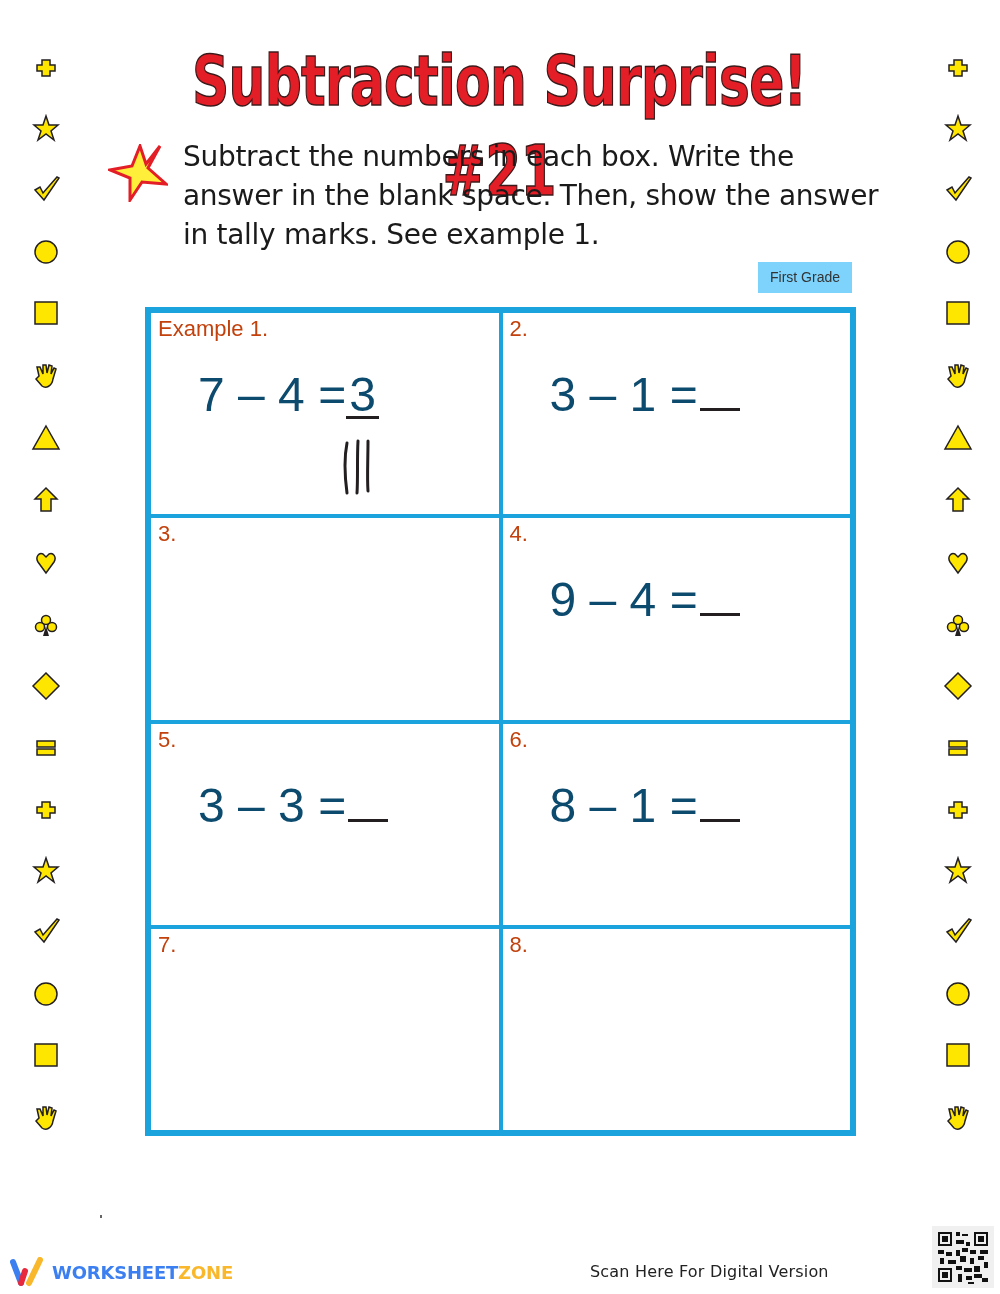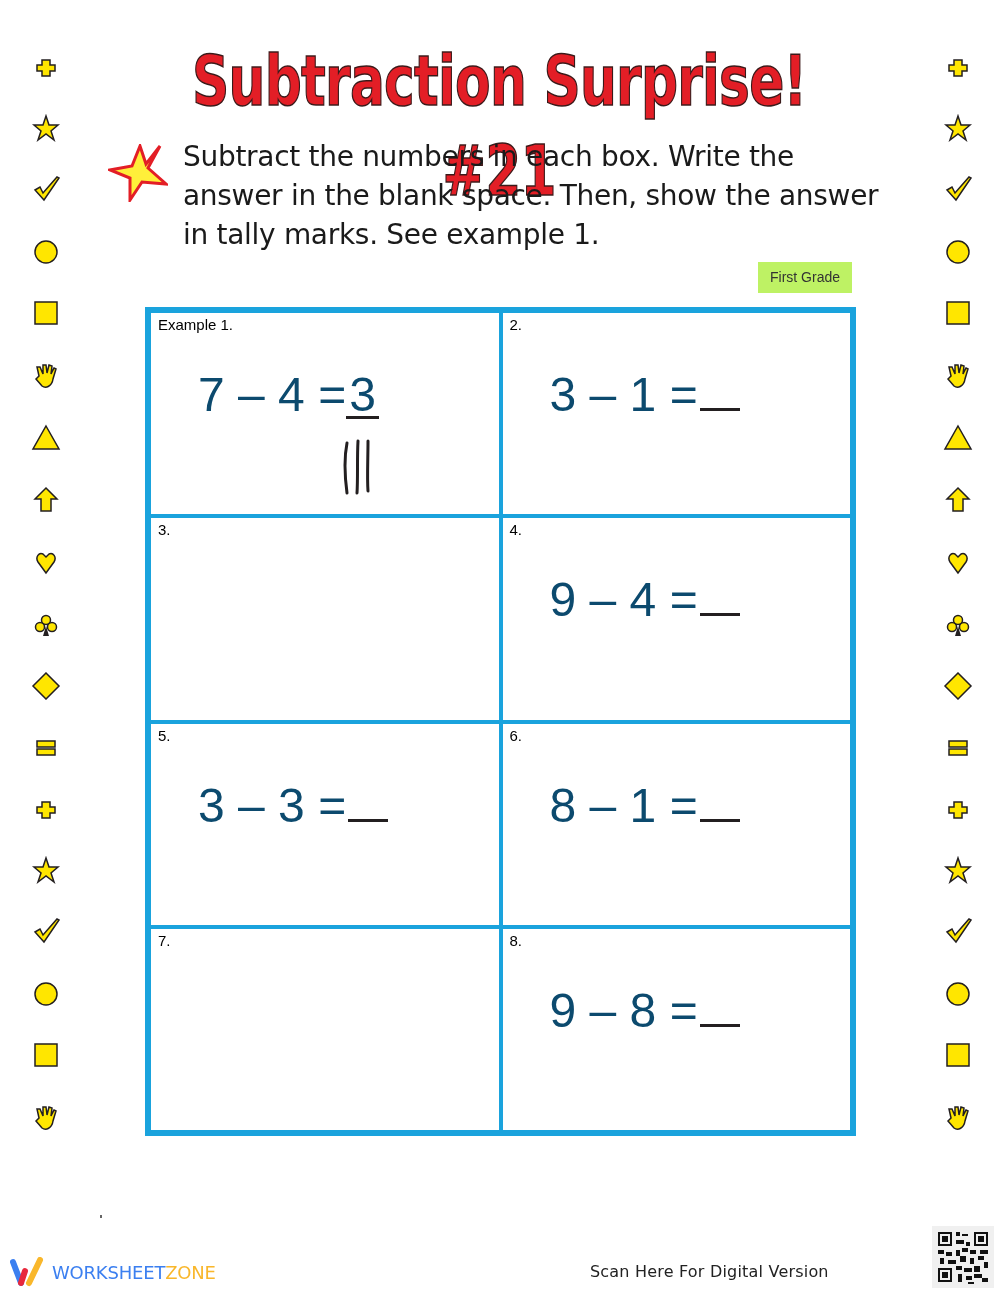--- a/index.html
+++ b/index.html
@@ -16,42 +16,42 @@
       line-height: 90px;
     }
     .star-big { position: absolute; left: 108px; top: 144px; width: 60px; height: 58px; }
     .instructions {
       position: absolute; left: 183px; top: 137px; width: 700px;
       font-family: "DejaVu Sans", sans-serif; font-size: 28px; line-height: 39px; color: #1a1a1a;
       letter-spacing: -0.3px;
     }
     .grade-badge {
       position: absolute; left: 758px; top: 262px; width: 94px; height: 31px;
-      background: #bef264; color: #333; font-size: 14px; text-align: center; line-height: 31px;
+      background: #7dd3fc; color: #333; font-size: 14px; text-align: center; line-height: 31px;
     }
     .grid {
       position: absolute; left: 145px; top: 307px; width: 703px; height: 821px;
       border: 4px solid #1aa3dd; display: grid;
       grid-template-columns: 1fr 1fr; grid-template-rows: repeat(4, 1fr);
     }
     .cell { position: relative; border: 2px solid #1aa3dd; }
-    .cell-num { position: absolute; left: 7px; top: 3px; font-size: 15px; color: #000000; text-align: right; }
+    .cell-num { position: absolute; left: 7px; top: 3px; font-size: 22px; color: #c2410c; text-align: right; }
     .equation {
       position: absolute; left: 47px; top: 54px; font-size: 48px; color: #0c4a6e;
       white-space: nowrap; letter-spacing: 0px;
     }
     .answer-blank { display: inline-block; width: 40px; border-bottom: 3px solid #231f20; height: 4px; margin-left: 2px; }
     .answer-filled { display: inline-block; border-bottom: 3px solid #231f20; padding: 0 3px; line-height: 42px; }
     .tally { position: absolute; left: 190px; top: 120px; width: 40px; height: 64px; }
     .side-col { position: absolute; top: 0; width: 40px; }
     .side-col.left { left: 26px; }
     .side-col.right { left: 938px; }
     .side-icon { position: absolute; left: 0; width: 40px; height: 28px; display: flex; align-items: center; justify-content: center; }
     .logo { position: absolute; left: 10px; top: 1257px; display: flex; align-items: center; }
-    .logo-text { font-family: "DejaVu Sans", sans-serif; font-weight: normal; font-size: 18px; margin-left: 6px; letter-spacing: -0.2px; }
+    .logo-text { font-family: "DejaVu Sans", sans-serif; font-weight: bold; font-size: 18px; margin-left: 6px; letter-spacing: -0.2px; }
     .logo-text .w1 { color: #3b7ff0; }
     .logo-text .w2 { color: #f9b72b; }
     .scan-text {
       position: absolute; left: 590px; top: 1262px; font-family: "DejaVu Sans", sans-serif;
       font-size: 16px; color: #222; letter-spacing: 0.2px;
     }
     .qr { position: absolute; left: 932px; top: 1226px; width: 62px; height: 62px; background: #f0f0f0; }
     .dot { position: absolute; left: 100px; top: 1215px; width: 2px; height: 3px; background: #666; }
   </style>
 </head>
@@ -119,26 +119,20 @@
       <span>–</span>
       <span>1</span>
       <span>=</span><span class="answer-blank"></span>
     </div>
   </div>
   <div class="cell">
     <span class="cell-num">7.</span>
   </div>
   <div class="cell">
     <span class="cell-num">8.</span>
-    <div class="equation">
-      <span>9</span>
-      <span>–</span>
-      <span>8</span>
-      <span>=</span><span class="answer-blank"></span>
-    </div>
   </div>
 </div>
 
 <div class="side-col left">
   <svg class="side-icon" style="top:54px" viewBox="0 0 40 28">
       <path d="M16,6 h8 v5 h5 v6 h-5 v5 h-8 v-5 h-5 v-6 h5 z" fill="#ffe600" stroke="#231f20" stroke-width="1.5"></path>
     </svg>
   <svg class="side-icon" style="top:114px" viewBox="0 0 40 28">
       <polygon points="20,2 23,11 32,11 25,17 28,26 20,20 12,26 15,17 8,11 17,11" fill="#ffe600" stroke="#231f20" stroke-width="1.5"></polygon>
     </svg>

